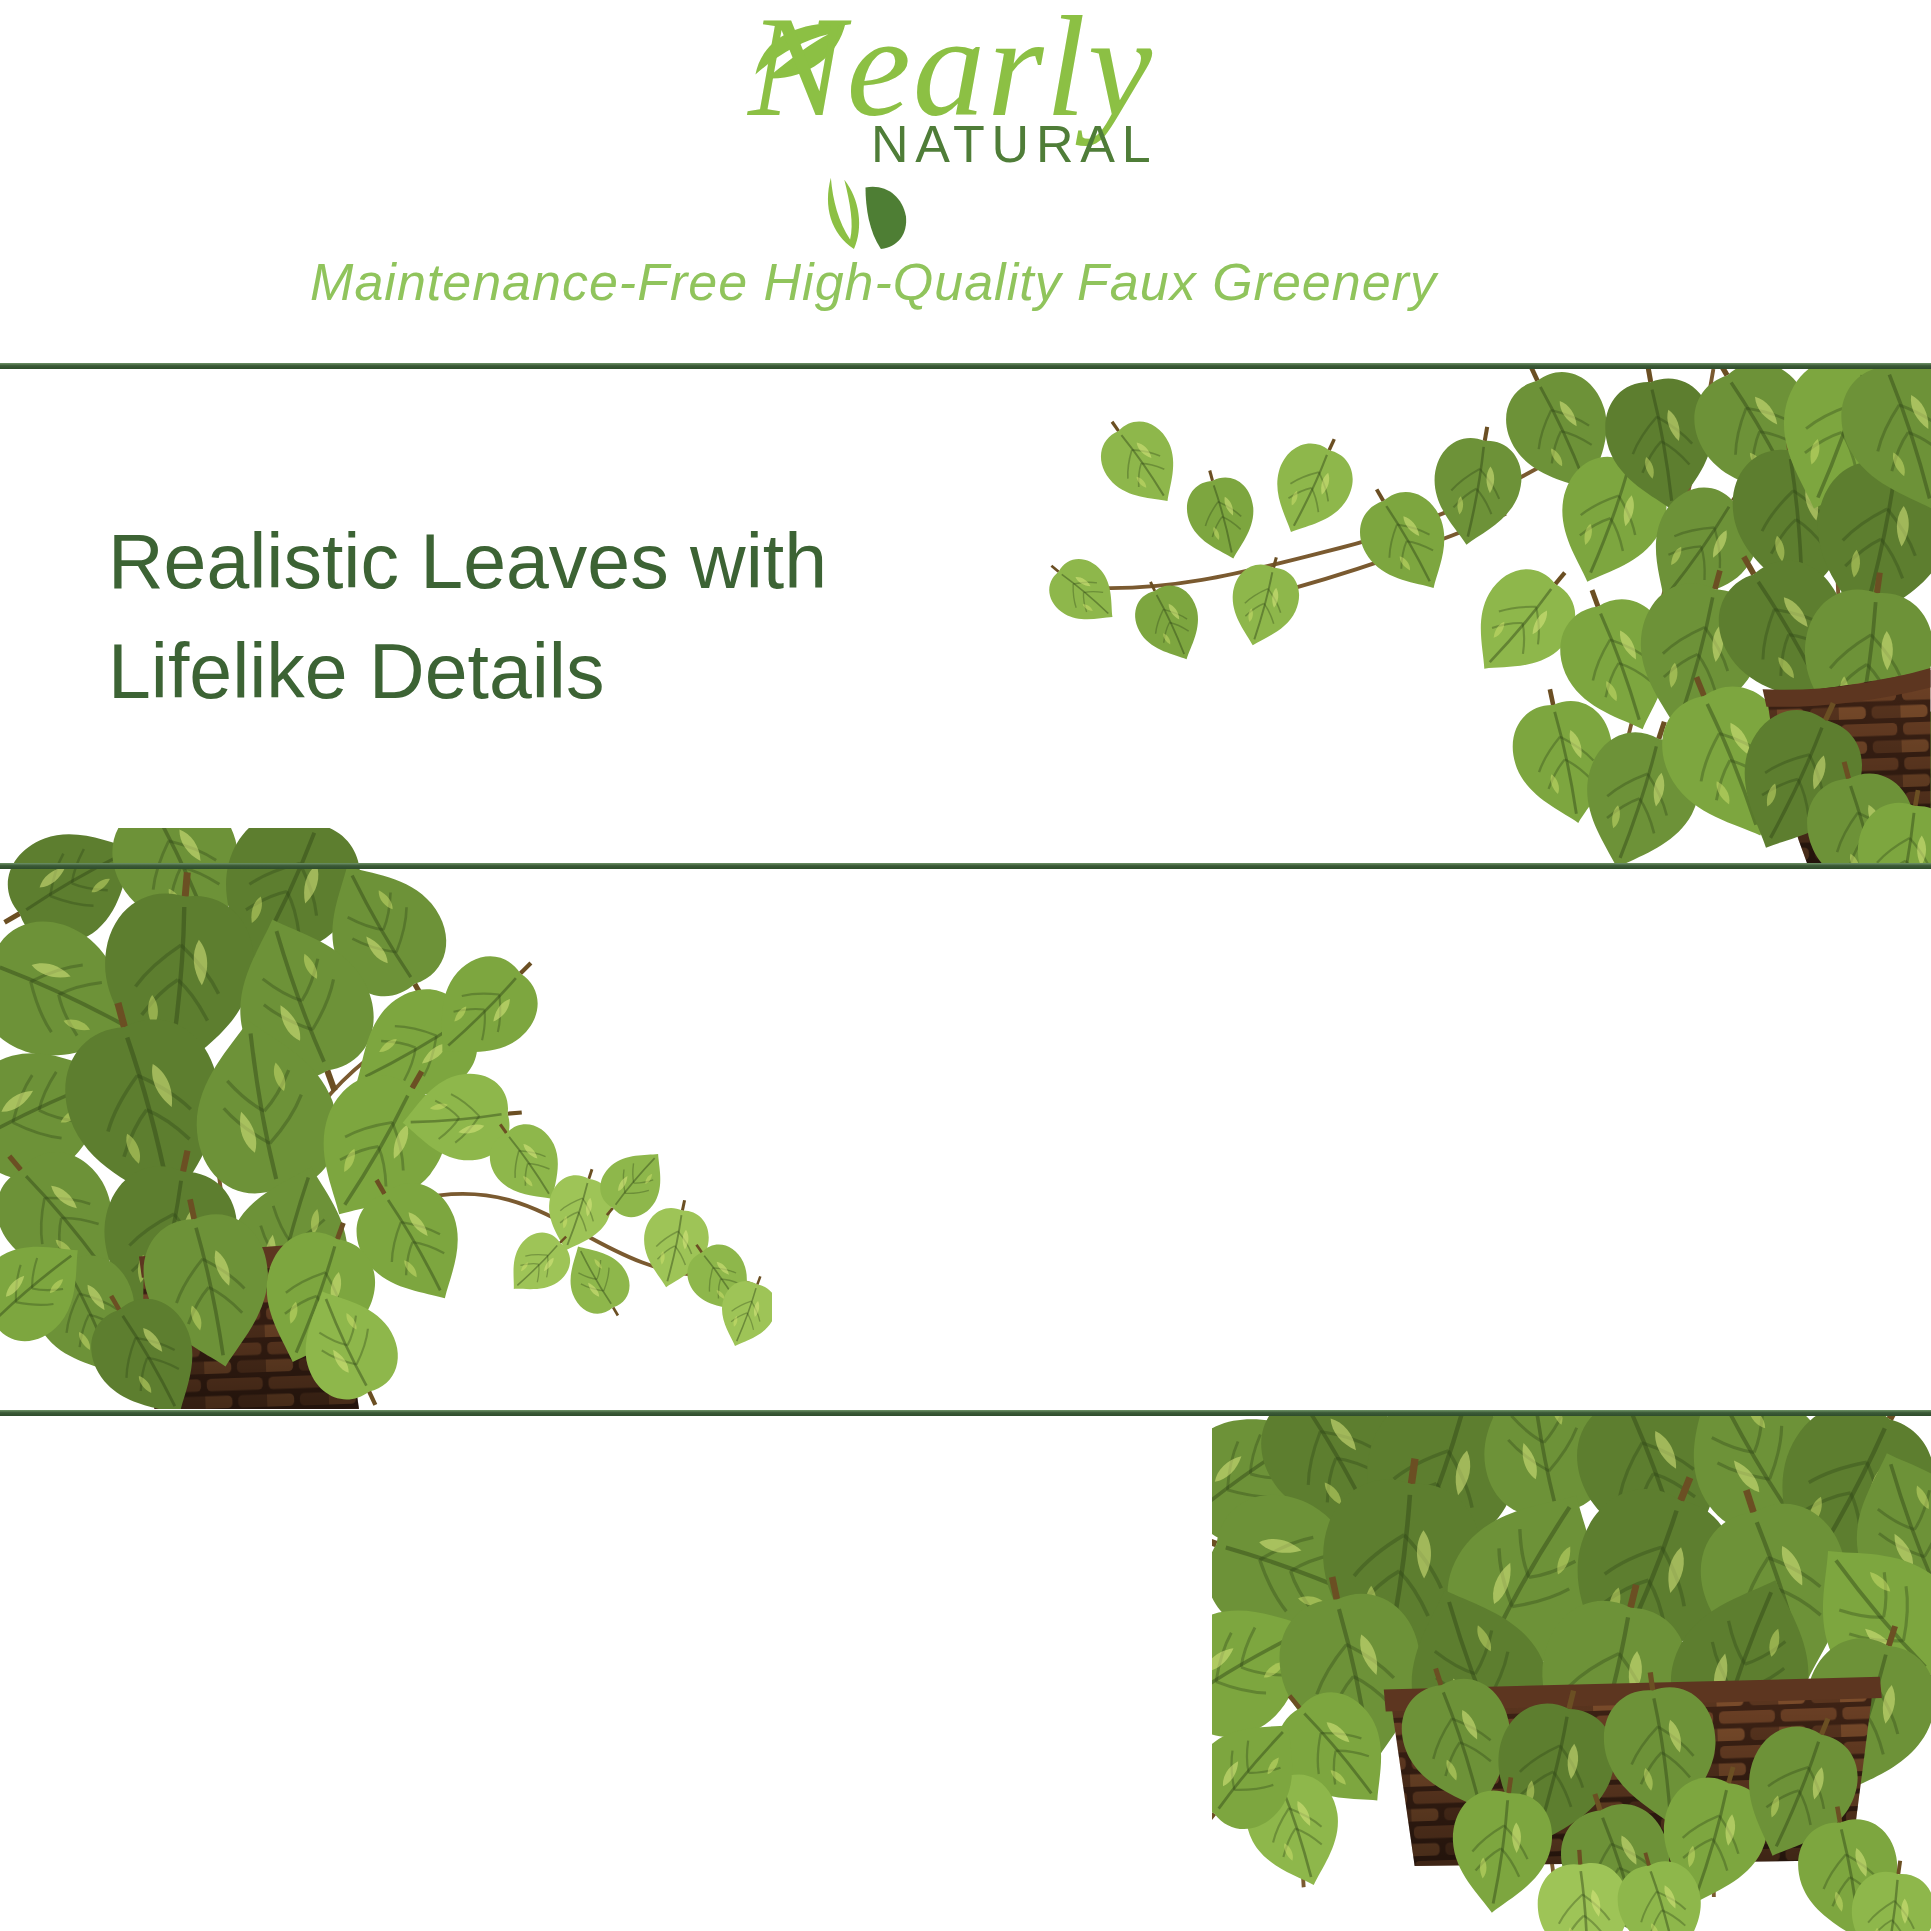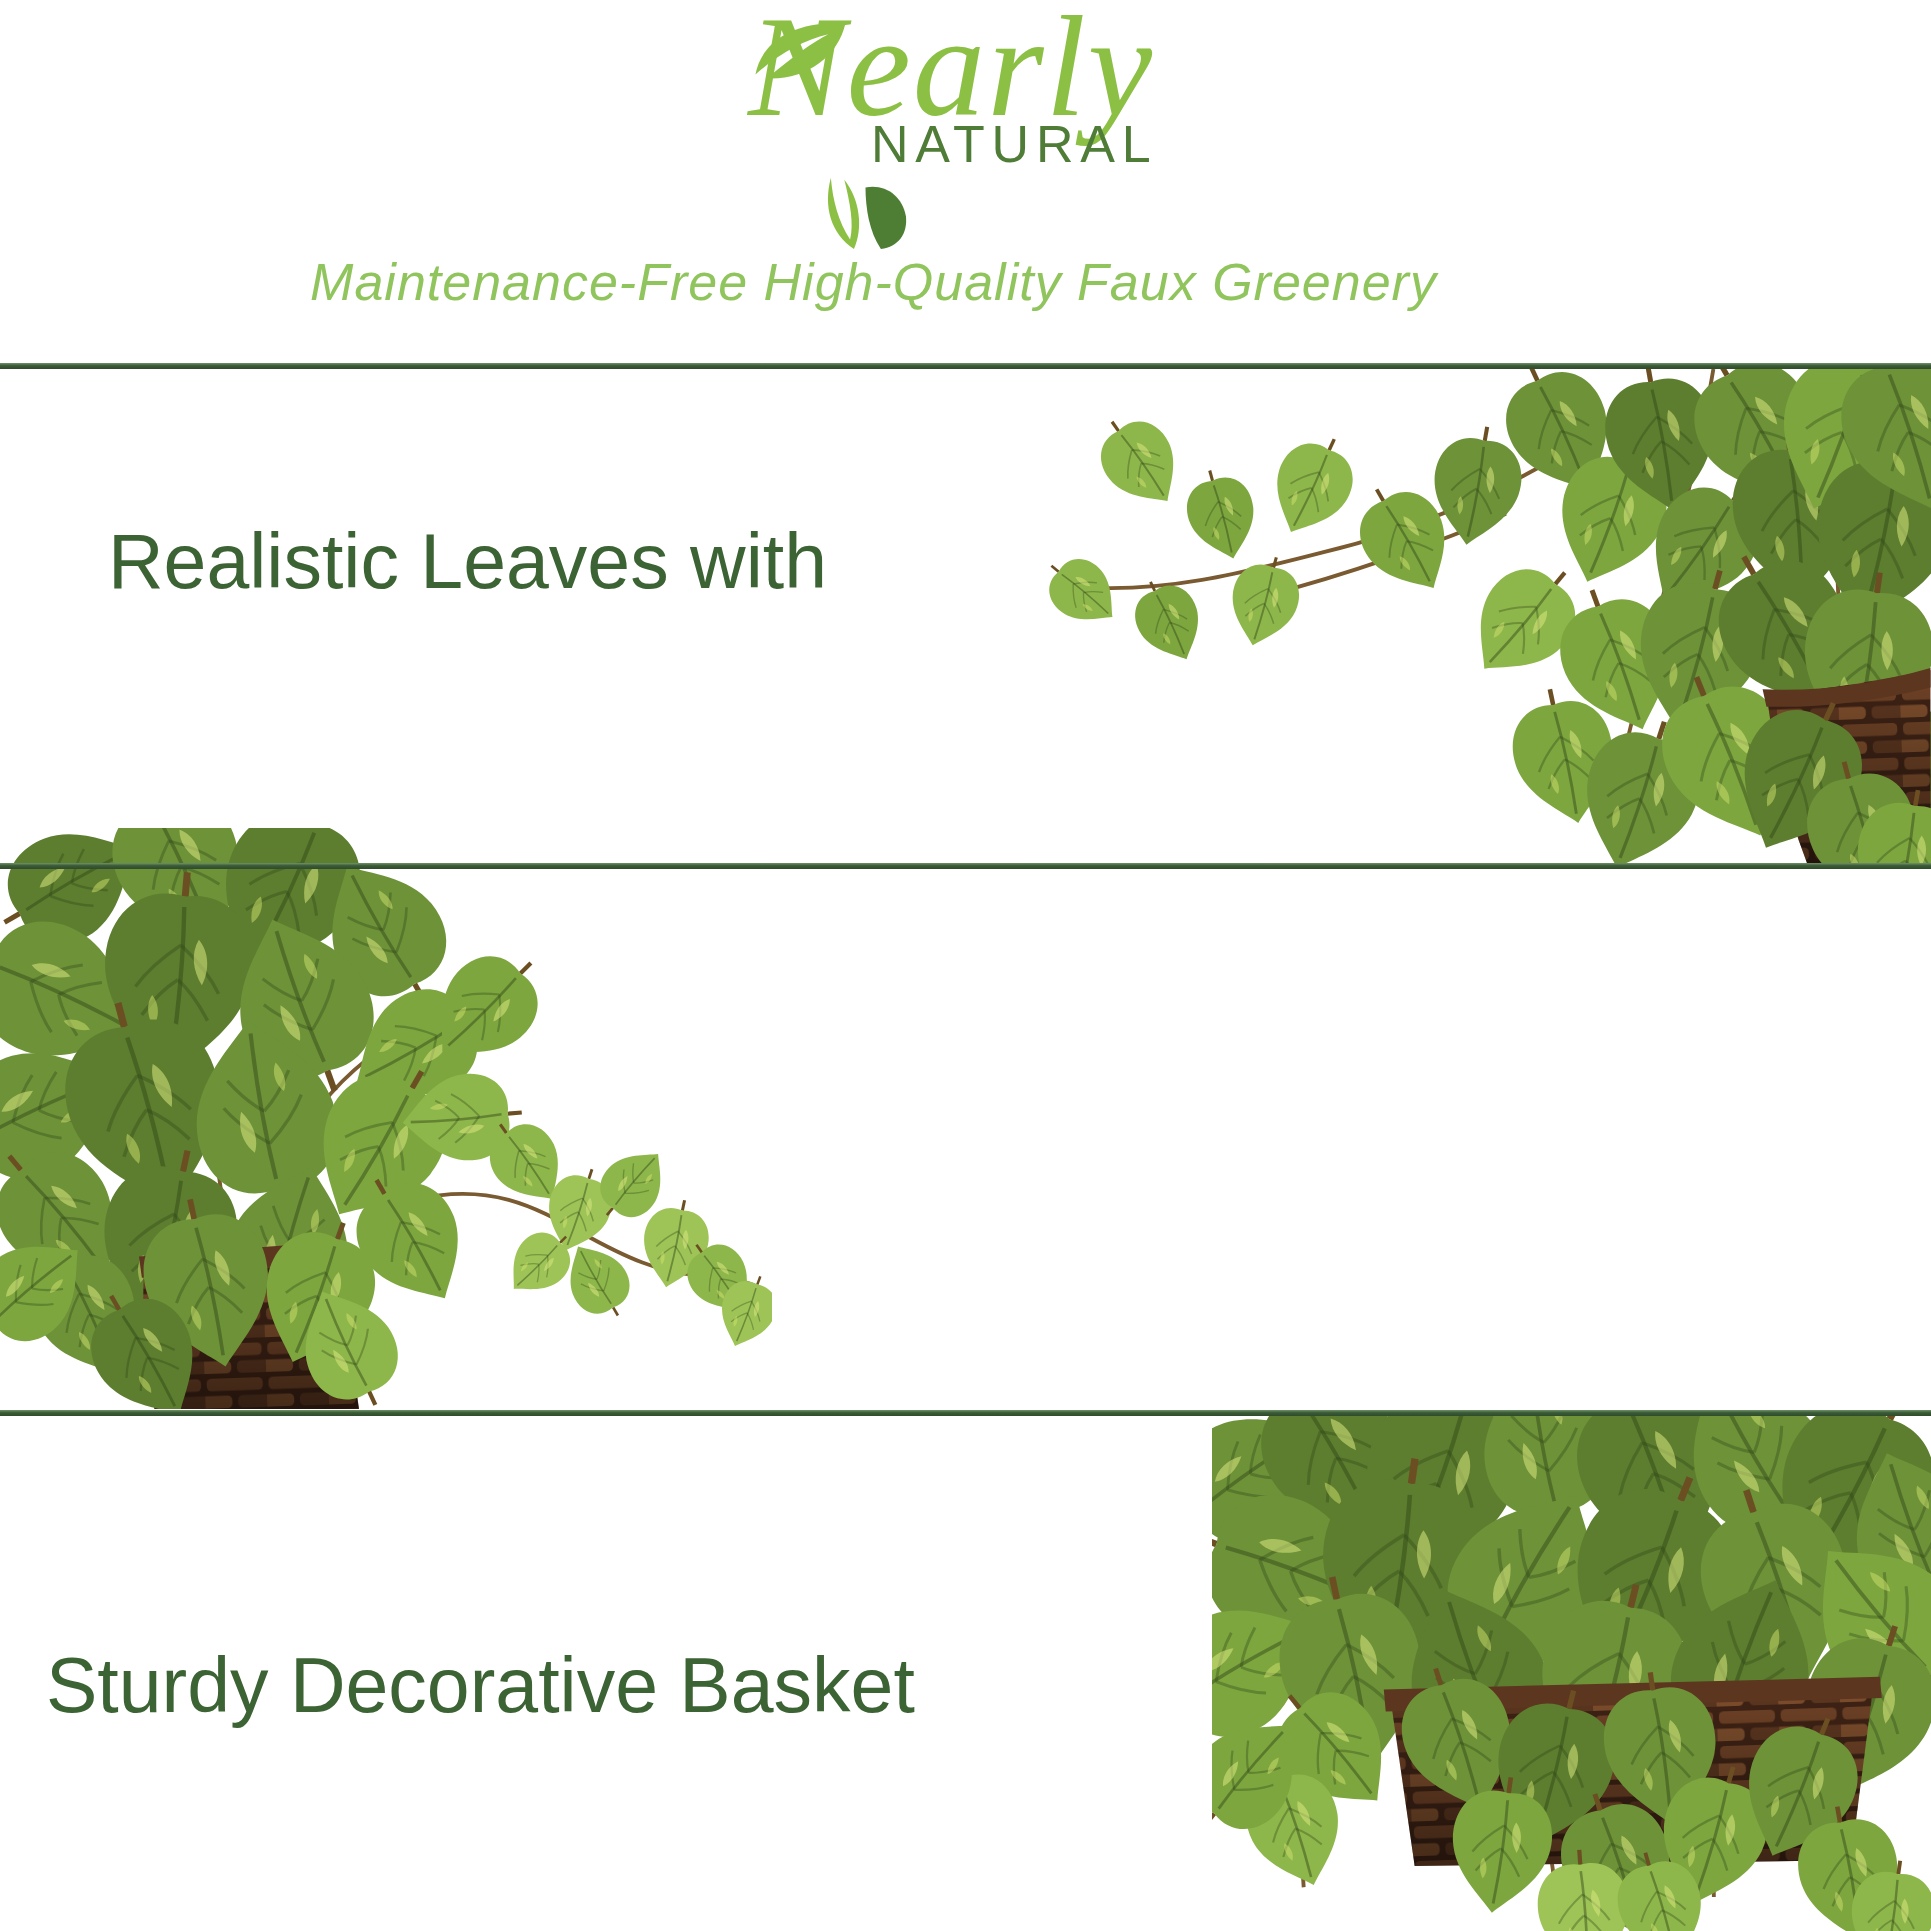--- a/index.html
+++ b/index.html
@@ -88,20 +88,21 @@
   </div>
 
   <div class="tagline">Maintenance-Free High-Quality Faux Greenery</div>
 
   <div class="divider divider-1"></div>
   <div class="divider divider-2"></div>
   <div class="divider divider-3"></div>
 
   <div class="heading heading-1">
     <div>Realistic Leaves with</div>
+    <div>Lifelike Details</div>
   </div>
 
   <div class="plant plant-1">
     <svg viewBox="0 0 940 512">
       <g stroke="#7a5a30" stroke-width="4" fill="none">
         <path d="M660,20 C570,90 440,160 310,190 C225,212 145,232 60,226"></path>
         <path d="M715,0 C695,120 655,260 615,430"></path>
         <path d="M845,0 C835,140 845,300 865,470"></path>
         <path d="M500,150 C430,180 330,215 250,235"></path>
       </g>
@@ -193,23 +194,20 @@
         <use href="#leaf" color="#8eb74b" transform="translate(655,370) rotate(-140) scale(0.7)"></use>
         <use href="#leaf" color="#9ec457" transform="translate(700,430) rotate(12) scale(0.78)"></use>
         <use href="#leaf" color="#8eb74b" transform="translate(745,465) rotate(-35) scale(0.7)"></use>
         <use href="#leaf" color="#9ec457" transform="translate(775,500) rotate(20) scale(0.65)"></use>
         <use href="#leaf" color="#8eb74b" transform="translate(620,470) rotate(150) scale(0.7)"></use>
         <use href="#leaf" color="#9ec457" transform="translate(560,450) rotate(45) scale(0.65)"></use>
       </g>
     </svg>
   </div>
 
-  <div class="heading heading-3">
-    <div>Sturdy Decorative Basket</div>
-  </div>
 
   <div class="plant plant-3">
     <svg viewBox="0 0 745 536">
       <g stroke="#7a5a30" stroke-width="4" fill="none">
         <path d="M330,300 C340,380 350,450 360,520"></path>
         <path d="M500,300 C510,370 520,430 520,500"></path>
         <path d="M120,300 C100,370 90,430 95,490"></path>
       </g>
       <g>
         <use href="#leaf" color="#6d9238" transform="translate(35,65) rotate(-125) scale(1.45)"></use>

